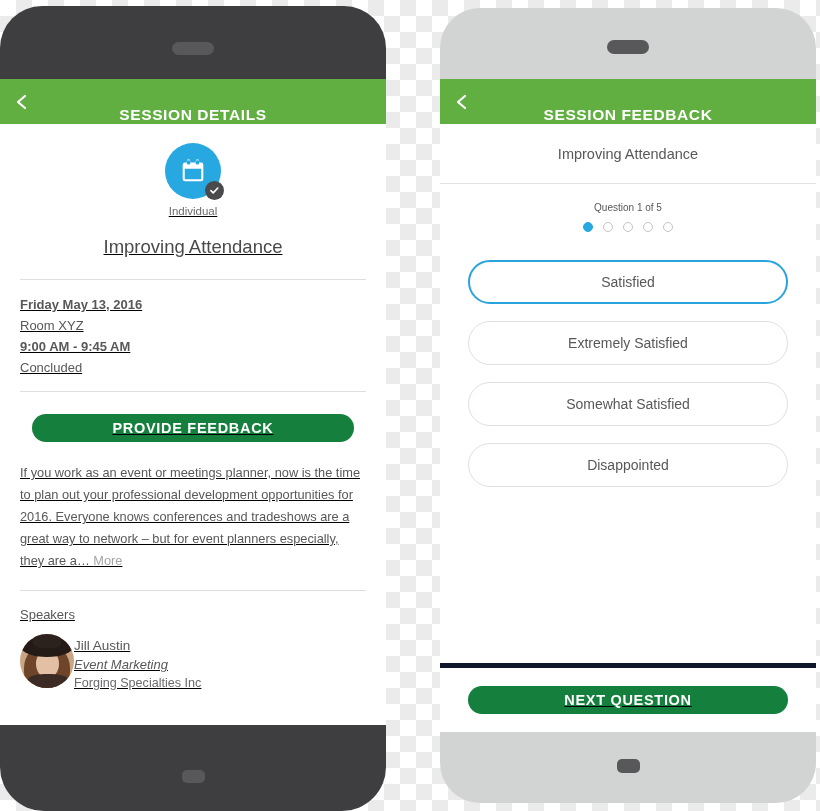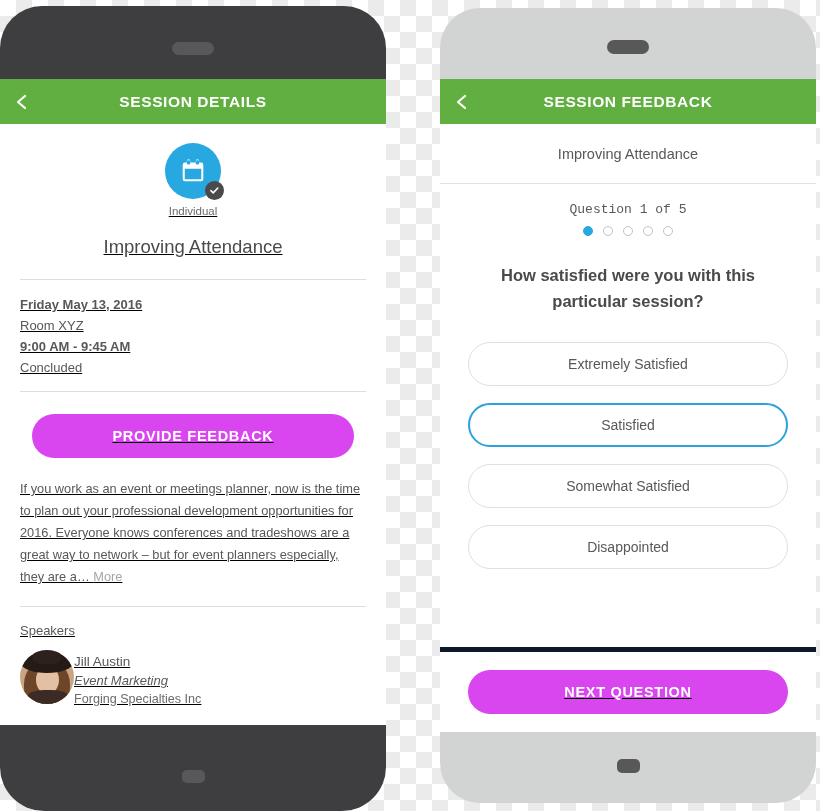--- a/index.html
+++ b/index.html
@@ -94,21 +94,21 @@
     height: 653px;
   }
 
   
   .appbar {
     position: relative;
     background: #61ae41;
     height: 45px;
     flex: 0 0 45px;
     display: flex;
-    align-items: center;
+    align-items: flex-end;
     justify-content: center;
   }
   .appbar-title {
     color: #ffffff;
     font-size: 15.5px;
     font-weight: bold;
     letter-spacing: 0.6px;
   }
   .back-chevron {
     position: absolute;
@@ -188,25 +188,25 @@
     color: #58585a;
     line-height: 21px;
   }
   .meta-line.bold { font-weight: bold; }
   .cta-wrap {
     padding: 22px 12px 20px 12px;
   }
   .cta-button {
     display: block;
     width: 100%;
-    background: #d946ef;
+    background: #15803d;
     color: #ffffff;
     border: none;
     border-radius: 24px;
-    height: 44px;
+    height: 28px;
     font-size: 14.5px;
     font-weight: bold;
     letter-spacing: 0.7px;
     font-family: "Liberation Sans", sans-serif;
     cursor: pointer;
   }
   .description {
     font-size: 12.8px;
     line-height: 22px;
     color: #58585a;
@@ -278,24 +278,23 @@
     color: #58585a;
   }
   .fb-main {
     flex: 1 1 auto;
     display: flex;
     flex-direction: column;
     overflow: hidden;
   }
   .q-counter {
     text-align: center;
-    font-size: 13px;
+    font-size: 10px;
     color: #58585a;
     padding-top: 18px;
-    font-family: Liberation Mono, monospace;
   }
   .dots {
     display: flex;
     justify-content: center;
     gap: 10px;
     padding-top: 9px;
   }
   .dot {
     width: 10px; height: 10px;
     border-radius: 50%;
@@ -455,25 +454,24 @@
       <div class="q-counter">Question 1 of 5</div>
 
       <div class="dots">
         <span class="dot active"></span>
         <span class="dot"></span>
         <span class="dot"></span>
         <span class="dot"></span>
         <span class="dot"></span>
       </div>
 
-      <div class="q-text">How satisfied were you with this particular session?</div>
 
       <div class="options">
+        <div class="option selected">Satisfied</div>
         <div class="option">Extremely Satisfied</div>
-        <div class="option selected">Satisfied</div>
         <div class="option">Somewhat Satisfied</div>
         <div class="option">Disappointed</div>
       </div>
     </div>
 
     <div class="fb-footer">
       <button class="cta-button">NEXT QUESTION</button>
     </div>
   </div>
 </div>

